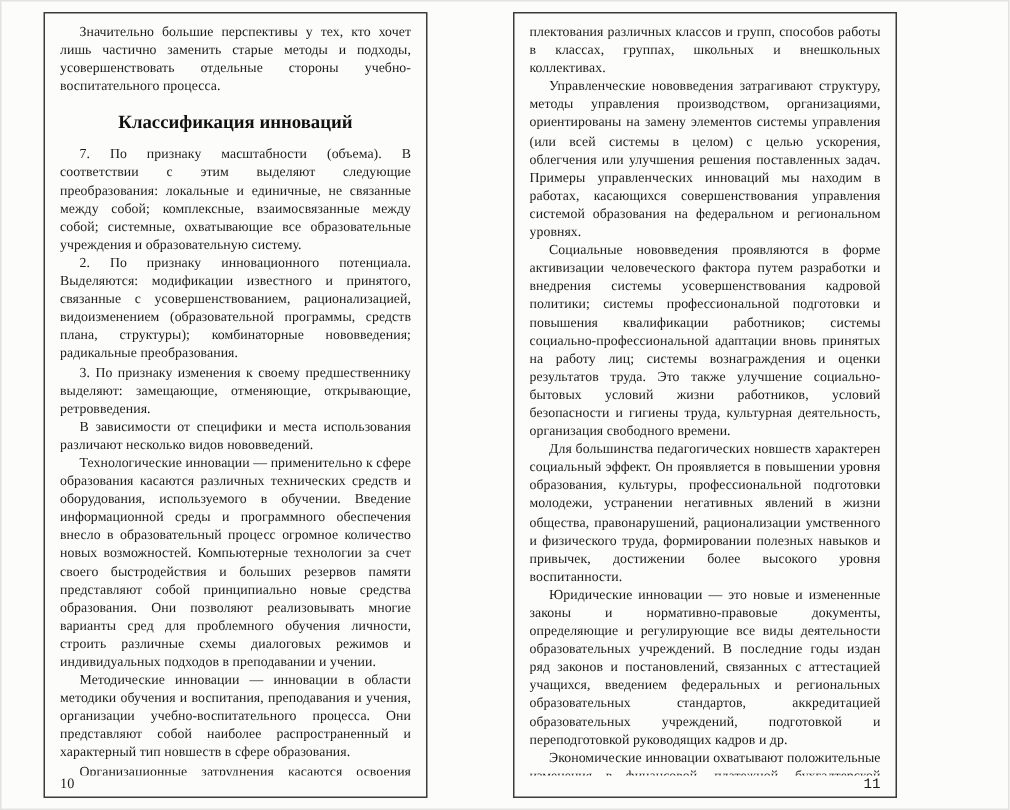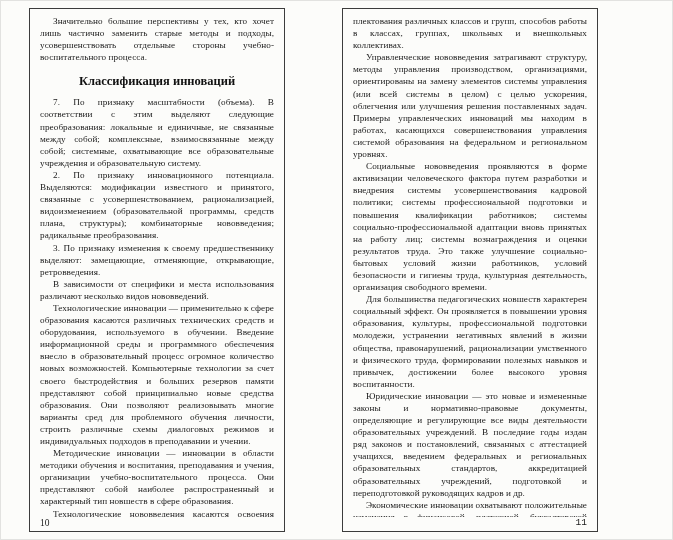--- a/index.html
+++ b/index.html
@@ -72,21 +72,21 @@
     <div class="frame">
       <div class="page-body">
           <p class="para"><span class="">Значительно большие перспективы у тех, кто хочет лишь частично заменить старые методы и подходы, усовершенствовать отдельные стороны учебно-воспитательного процесса.</span></p>
           <div class="heading">Классификация инноваций</div>
           <p class="para"><span class="">7. По признаку </span><span class="it">масштабности (объема).</span><span class=""> В соответствии с этим выделяют следующие преобразования: локальные и единичные, не связанные между собой; комплексные, взаимосвязанные между собой; системные, охватывающие все образовательные учреждения и образовательную систему.</span></p>
           <p class="para"><span class="">2. По признаку </span><span class="it">инновационного потенциала.</span><span class=""> Выделяются: модификации известного и принятого, связанные с усовершенствованием, рационализацией, видоизменением (образовательной программы, средств плана, структуры); комбинаторные нововведения; радикальные преобразования.</span></p>
           <p class="para"><span class="">3. По признаку </span><span class="it">изменения к своему предшественнику</span><span class=""> выделяют: замещающие, отменяющие, открывающие, ретровведения.</span></p>
           <p class="para"><span class="">В зависимости от специфики и места использования различают несколько видов нововведений.</span></p>
           <p class="para"><span class="it">Технологические инновации</span><span class=""> — применительно к сфере образования касаются различных технических средств и оборудования, используемого в обучении. Введение информационной среды и программного обеспечения внесло в образовательный процесс огромное количество новых возможностей. Компьютерные технологии за счет своего быстродействия и больших резервов памяти представляют собой принципиально новые средства образования. Они позволяют реализовывать многие варианты сред для проблемного обучения личности, строить различные схемы диалоговых режимов и индивидуальных подходов в преподавании и учении.</span></p>
           <p class="para"><span class="it">Методические инновации</span><span class=""> — инновации в области методики обучения и воспитания, преподавания и учения, организации учебно-воспитательного процесса. Они представляют собой наиболее распространенный и характерный тип новшеств в сфере образования.</span></p>
-          <p class="para"><span class="it">Технологические нововведения</span><span class=""> касаются освоения новых форм и методов организации труда, а также инноваций, предполагающих изменения соотношения сфер влияния структурных подразделений, социальных групп или отдельных лиц. В частности, вопросы ком-</span></p>
+          <p class="para"><span class="it">Организационные затруднения</span><span class=""> касаются освоения новых форм и методов организации труда, а также инноваций, предполагающих изменения соотношения сфер влияния структурных подразделений, социальных групп или отдельных лиц. В частности, вопросы ком-</span></p>
         </div>
       <div class="pagenum pagenum-left">10</div>
     </div>
   </div>
 
   <div class="page right">
     <div class="frame">
       <div class="page-body">
           <p class="para noindent"><span class="">плектования различных классов и групп, способов работы в классах, группах, школьных и внешкольных коллективах.</span></p>
           <p class="para"><span class="it">Управленческие нововведения</span><span class=""> затрагивают структуру, методы управления производством, организациями, ориентированы на замену элементов системы управления (или всей системы в целом) с целью ускорения, облегчения или улучшения решения поставленных задач. Примеры управленческих инноваций мы находим в работах, касающихся совершенствования управления системой образования на федеральном и региональном уровнях.</span></p>

